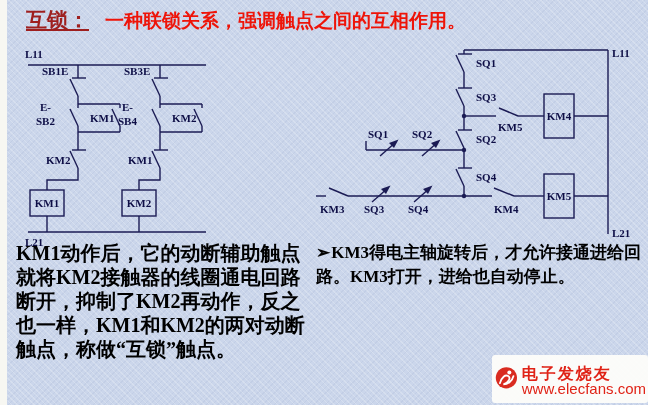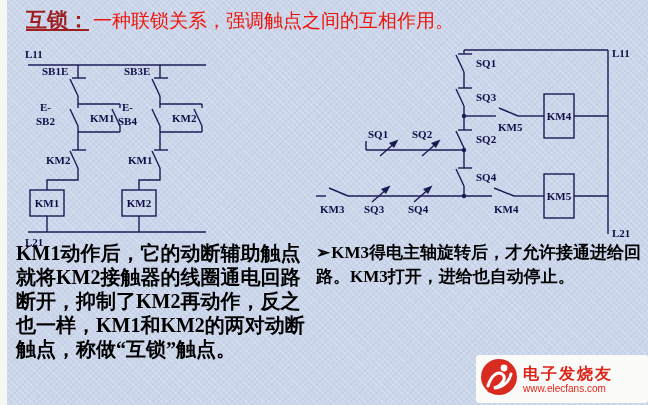--- a/index.html
+++ b/index.html
@@ -7,42 +7,42 @@
     position:relative;width:648px;height:405px;overflow:hidden;
     background-color:#cbd6eb;
     background-image:
       repeating-linear-gradient(45deg, rgba(255,255,255,.22) 0 1px, rgba(255,255,255,0) 1px 4px),
       repeating-linear-gradient(-45deg, rgba(150,165,200,.16) 0 1px, rgba(150,165,200,0) 1px 4px);
     font-family:"Liberation Sans",sans-serif;
   }
   .edge-strip{position:absolute;left:0;top:0;width:7px;height:100%;background:#f7f7f2;}
   .title{position:absolute;left:26px;top:6px;white-space:nowrap;}
   .title .term{color:#9e1f1f;font-size:21px;font-weight:bold;text-decoration:underline;font-family:Liberation Serif, serif;}
-  .title .def{color:#ee1409;font-size:19px;font-weight:normal;font-family:"Liberation Serif",serif;margin-left:4px;}
+  .title .def{color:#ee1409;font-size:19px;font-weight:bold;font-family:"Liberation Serif",serif;margin-left:16px;}
   svg.diag{position:absolute;}
   #dleft{left:20px;top:42px;}
   #dright{left:306px;top:38px;}
   .wire{stroke:#1b1b54;stroke-width:1.4;fill:none;}
   .coil{stroke:#1b1b54;stroke-width:1.4;fill:none;}
   .dot{fill:#1b1b54;stroke:none;}
   .ahead{fill:#1b1b54;stroke:none;}
   .lbl{font-family:"Liberation Serif",serif;font-size:11px;fill:#0e0e46;font-weight:bold;}
   .mid{text-anchor:middle;}
   .ltext{position:absolute;left:16px;top:241px;width:292px;margin:0;
     font-family:"Liberation Serif",serif;font-weight:bold;font-size:20px;line-height:24px;color:#000;}
   .rtext{position:absolute;left:316px;top:241px;width:330px;
     font-family:"Liberation Serif",serif;font-weight:bold;font-size:17px;line-height:24px;color:#000;}
   .rhead{font-size:17.5px;}
   .bullet .bchar{margin-right:1px;}
-  .watermark{position:absolute;right:0;bottom:2px;width:172px;height:48px;
+  .watermark{position:absolute;right:0;bottom:2px;width:156px;height:48px;
     background:rgba(253,253,250,.95);border-radius:3px;
     display:flex;align-items:center;padding:15px 2px;box-sizing:border-box;}
   .wm-text{margin-left:3px;}
   .wm-text .brand{color:#e02317;font-size:16px;font-weight:bold;line-height:19px;letter-spacing:2px;}
-  .wm-text .site{color:#e02317;font-size:10px;line-height:12px;}
+  .wm-text .site{color:#e02317;font-size:15px;line-height:12px;}
 </style>
 </head>
 <body>
 
 <div class="slide">
   <div class="edge-strip"></div>
 
   <div class="title">
     <span class="term">互锁：</span><span class="def">一种联锁关系，强调触点之间的互相作用。</span>
   </div>

